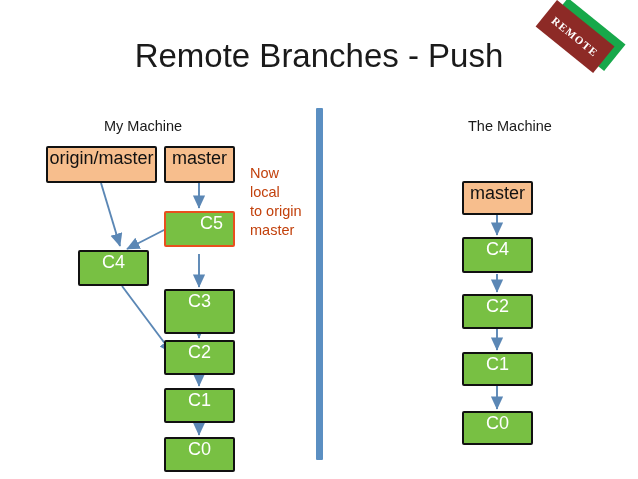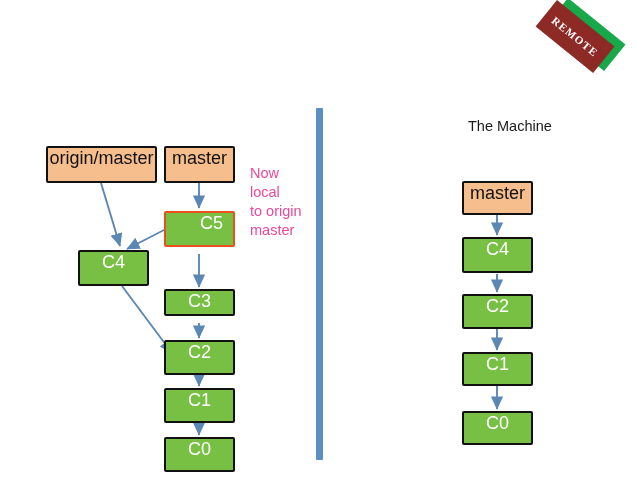--- a/index.html
+++ b/index.html
@@ -132,37 +132,39 @@
     height: 479px;
     pointer-events: none;
   }
 
   
   #note-merged {
     position: absolute;
     left: 250px;
     top: 164px;
     width: 58px;
-    color: #ec4899;
+    color: #c2410c;
     font-size: 14.5px;
     line-height: 19px;
   }
 </style>
 </head>
 <body>
 
 <div id="slide">
 
+  <div id="slide-title">Remote Branches - Push</div>
 
   <div id="remote-stamp">
     <div class="stamp-green"></div>
     <div class="stamp-red"></div>
     <div class="stamp-text">REMOTE</div>
   </div>
 
+  <div class="column-label" id="label-my-machine">My Machine</div>
   <div class="column-label" id="label-the-server">The Machine</div>
 
   <div id="divider"></div>
 
   <svg id="arrows" viewBox="0 0 638 479">
     <defs>
       <marker id="ah" markerWidth="9" markerHeight="9" refX="6.6" refY="3.2" orient="auto">
         <path d="M0,0 L7,3.2 L0,6.4 z" fill="#5b87b5"></path>
       </marker>
     </defs>
@@ -200,21 +202,21 @@
   <div class="node branch" style="left:164px; top:146px; width:71px; height:37px;">
     <span>master</span>
   </div>
 
   <div class="node commit highlight" style="left:164px; top:211px; width:71px; height:36px;padding-left:24px;">
     <span>C5</span>
   </div>
   <div class="node commit" style="left:78px; top:250px; width:71px; height:36px;">
     <span>C4</span>
   </div>
-  <div class="node commit" style="left:164px; top:289px; width:71px; height:27px;">
+  <div class="node commit" style="left:164px; top:289px; width:71px; height:45px;">
     <span>C3</span>
   </div>
   <div class="node commit" style="left:164px; top:340px; width:71px; height:35px;">
     <span>C2</span>
   </div>
   <div class="node commit" style="left:164px; top:388px; width:71px; height:35px;">
     <span>C1</span>
   </div>
   <div class="node commit" style="left:164px; top:437px; width:71px; height:35px;">
     <span>C0</span>

